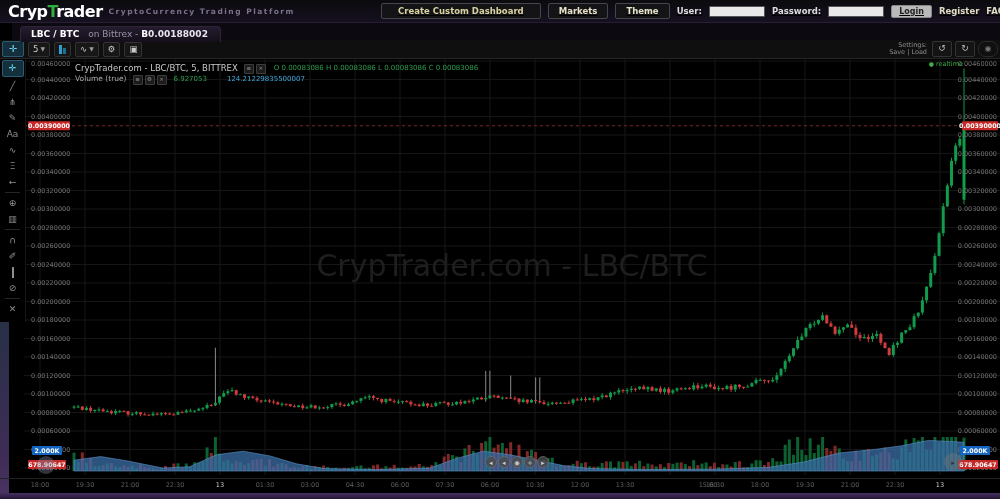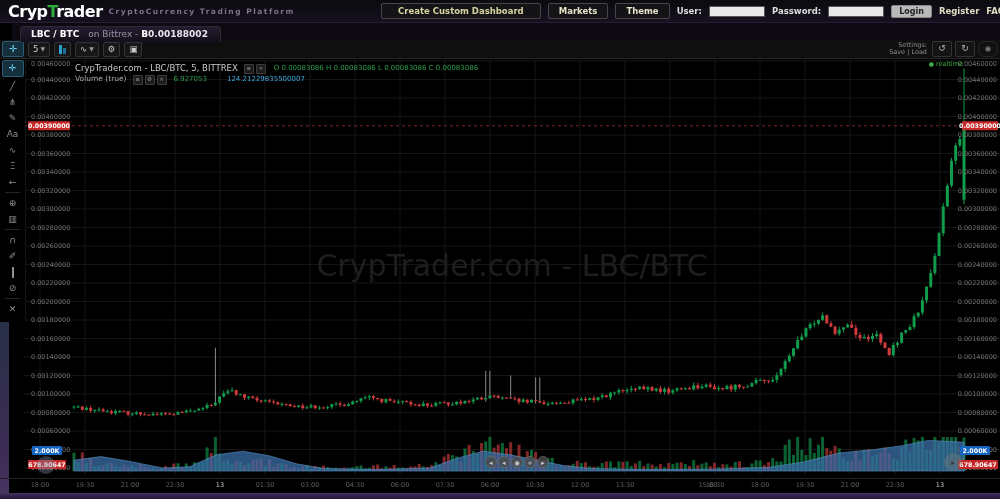--- a/index.html
+++ b/index.html
@@ -6,21 +6,21 @@
     font-family:"DejaVu Sans",sans-serif;-webkit-font-smoothing:antialiased;}
   .app{position:relative;width:1000px;height:499px;background:#000;overflow:hidden;}
 
   
   .header{position:absolute;left:0;top:0;width:1000px;height:22px;
     background:linear-gradient(#0b0b0e,#161020);border-bottom:1px solid #271d36;
     display:flex;align-items:center;white-space:nowrap;overflow:hidden;z-index:30;}
   .logo{margin-left:8px;font-weight:bold;font-size:16px;letter-spacing:-.5px;color:#fff;}
   .logo .t{color:#2fae3f;}
   .subtitle{margin-left:6px;font-size:7.5px;font-weight:bold;letter-spacing:1.5px;color:#7d718c;}
-  .header-right{position:absolute;right:0;top:0;height:22px;display:flex;align-items:center;gap:7px;padding-right:2px;}
+  .header-right{position:absolute;right:0;top:0;height:22px;display:flex;align-items:center;gap:7px;padding-right:2px;text-decoration:underline;}
   .hbtn{font-size:8.5px;font-weight:bold;color:#e6e2c8;background:#141417;
     border:1px solid #45454e;border-radius:2px;padding:2px 10px;cursor:pointer;}
   .hbtn.accent{color:#d8d3a0;padding:2px 16px;}
   .hlabel{font-size:8.5px;font-weight:bold;color:#ddd;}
   .hinput{width:50px;height:9px;background:#e9e9e9;border:1px solid #555;border-radius:1px;
     font-size:7px;padding:0 2px;}
   .login{font-size:8px;font-weight:bold;color:#222;background:#b9b9b9;border:1px solid #888;
     border-radius:2px;padding:1px 7px;}
   .hlink{font-size:8.5px;font-weight:bold;color:#e0dcc2;}
   .hlink.faq{margin-right:-7px;}

